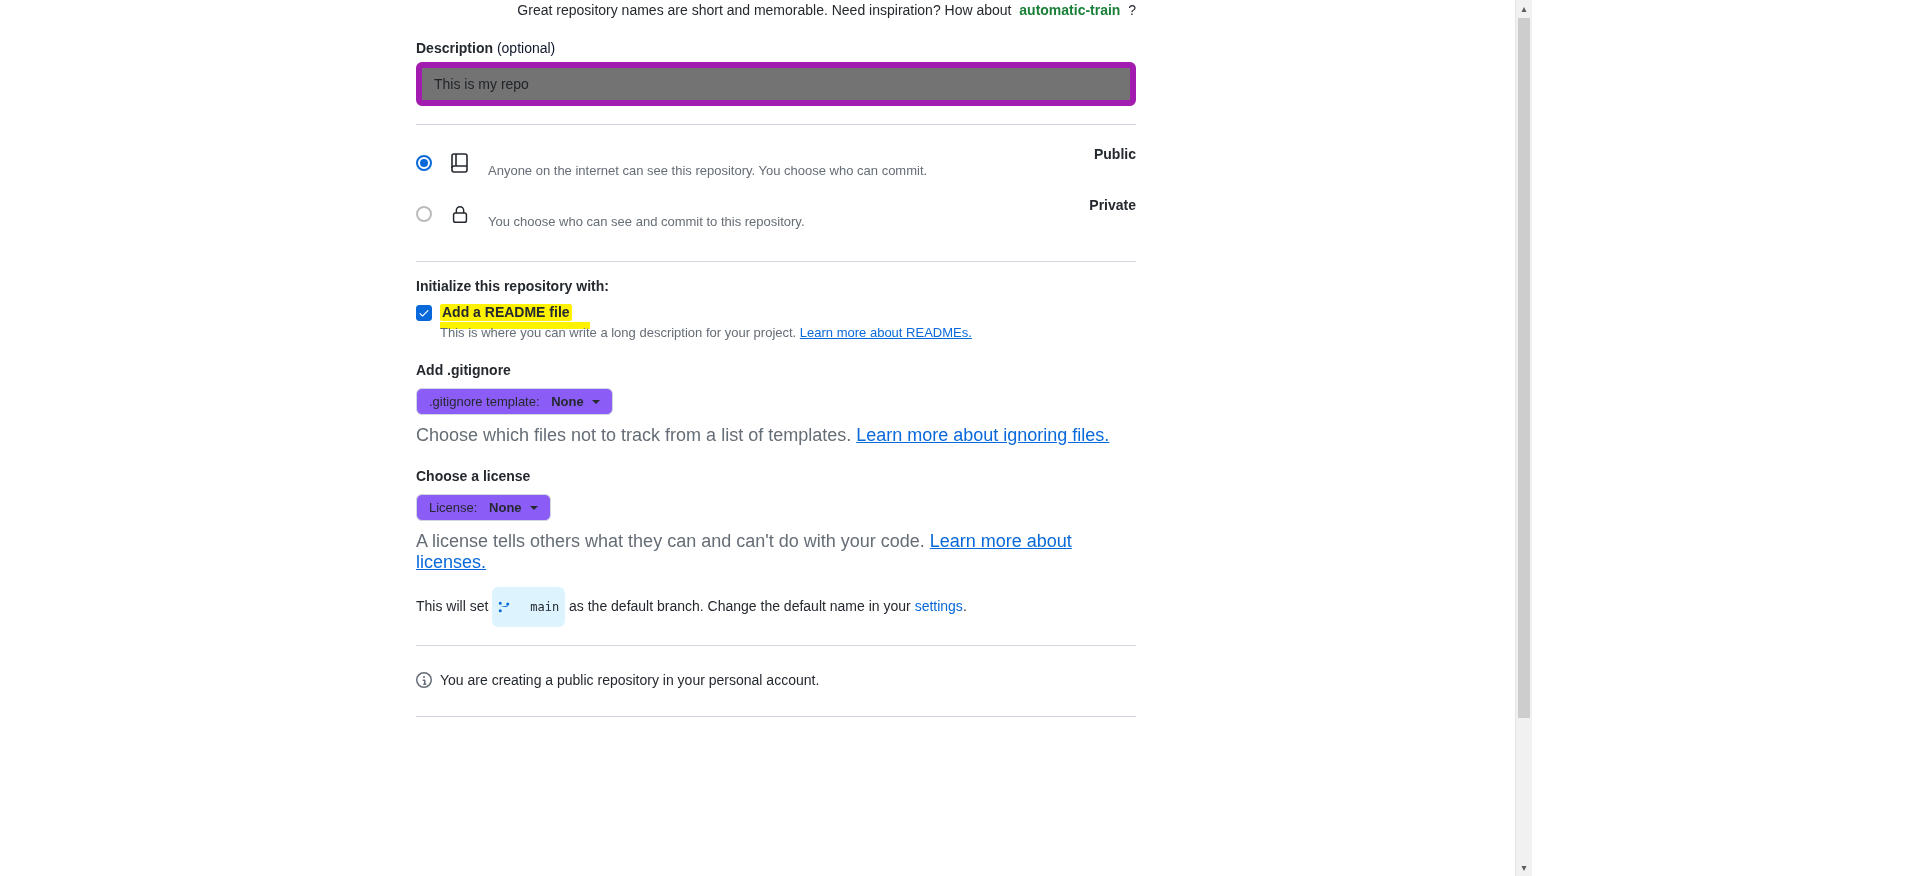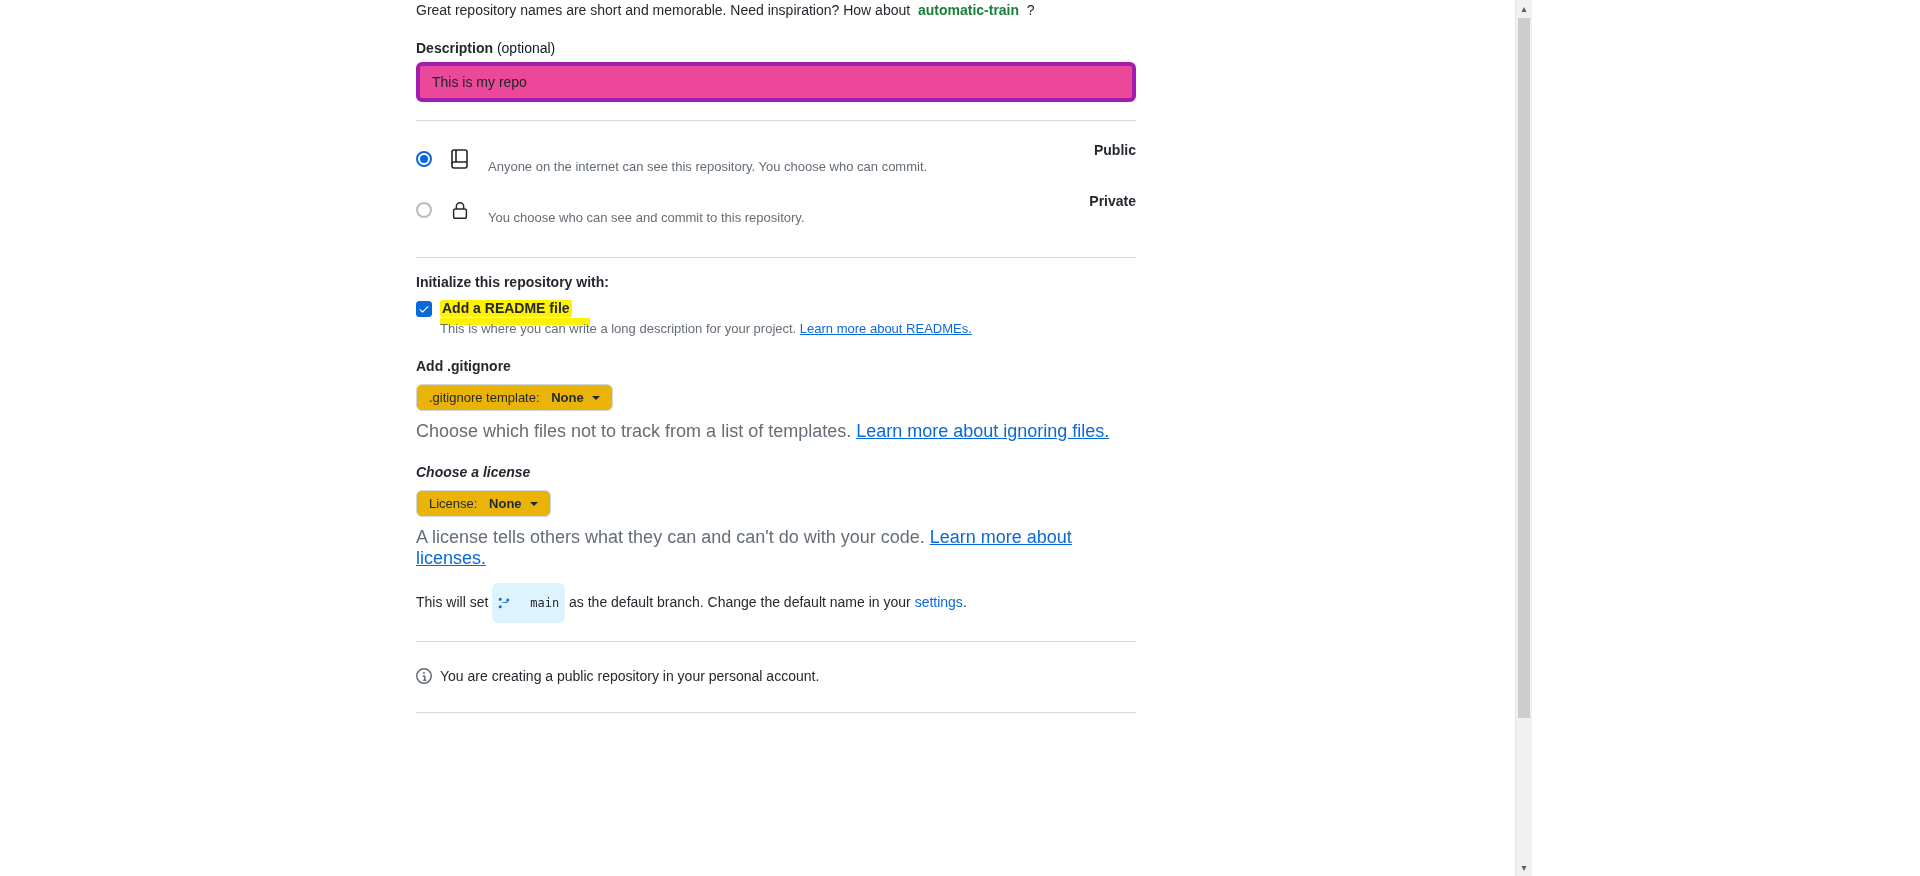--- a/index.html
+++ b/index.html
@@ -41,40 +41,41 @@
     }
     .form-area {
       width: 720px;
       margin-left: 416px;
       padding-top: 2px;
     }
     .tagline {
       color: #24292f;
       margin-top: 0;
       margin-bottom: 6px;
+      text-align: right;
     }
     .suggestion {
       color: #1a7f37;
       font-weight: 600;
       text-decoration: none;
     }
     .label-row {
       margin-top: 22px;
       margin-bottom: 6px;
     }
     .label-strong { font-weight: 600; }
     .label-muted { color: #0f172a; font-weight: 400; }
     input.text-input {
       width: 100%;
       padding: 6px 12px;
       font-size: 14px;
       line-height: 20px;
       color: #1f2328;
-      background: #ec4899;
-      border: 4px solid #a21caf;
+      background: #737373;
+      border: 6px solid #a21caf;
       border-radius: 6px;
       outline: none;
     }
     hr.soft {
       border: none;
       border-top: 1px solid #d0d7de;
       margin: 18px 0 16px 0;
     }
     .visibility-item {
       display: flex;
@@ -121,21 +122,21 @@
     }
     .gh-link { color: #0969da; text-decoration: underline; }
     .gh-link-nound { color: #0969da; text-decoration: none; }
     .dropdown-btn {
       display: inline-flex;
       align-items: center;
       gap: 4px;
       padding: 5px 12px;
       font-size: 13px;
       color: #24292f;
-      background: #eab308;
+      background: #8b5cf6;
       border: 1px solid #d0d7de;
       border-radius: 6px;
       cursor: pointer;
     }
     .dropdown-btn .val { font-weight: 600; }
     .caret {
       width: 0; height: 0;
       border-left: 4px solid transparent;
       border-right: 4px solid transparent;
       border-top: 4px solid #24292f;
@@ -267,21 +268,21 @@
     <div class="section-head" style="margin-top:22px;">Add .gitignore</div>
     <div class="dropdown-btn">
       <span>.gitignore template:</span>&nbsp;<span class="val">None</span>
       <span class="caret"></span>
     </div>
     <div class="help-line">
       <span>Choose which files not to track from a list of templates.</span>
       <a href="#" class="gh-link">Learn more about ignoring files.</a>
     </div>
 
-    <div class="section-head" style="margin-top:22px;font-style:italic;">Choose a license</div>
+    <div class="section-head" style="margin-top:22px;">Choose a license</div>
     <div class="dropdown-btn">
       <span>License:</span>&nbsp;<span class="val">None</span>
       <span class="caret"></span>
     </div>
     <div class="help-line">
       <span>A license tells others what they can and can't do with your code.</span>
       <a href="#" class="gh-link">Learn more about licenses.</a>
     </div>
 
     <div class="branch-line">

